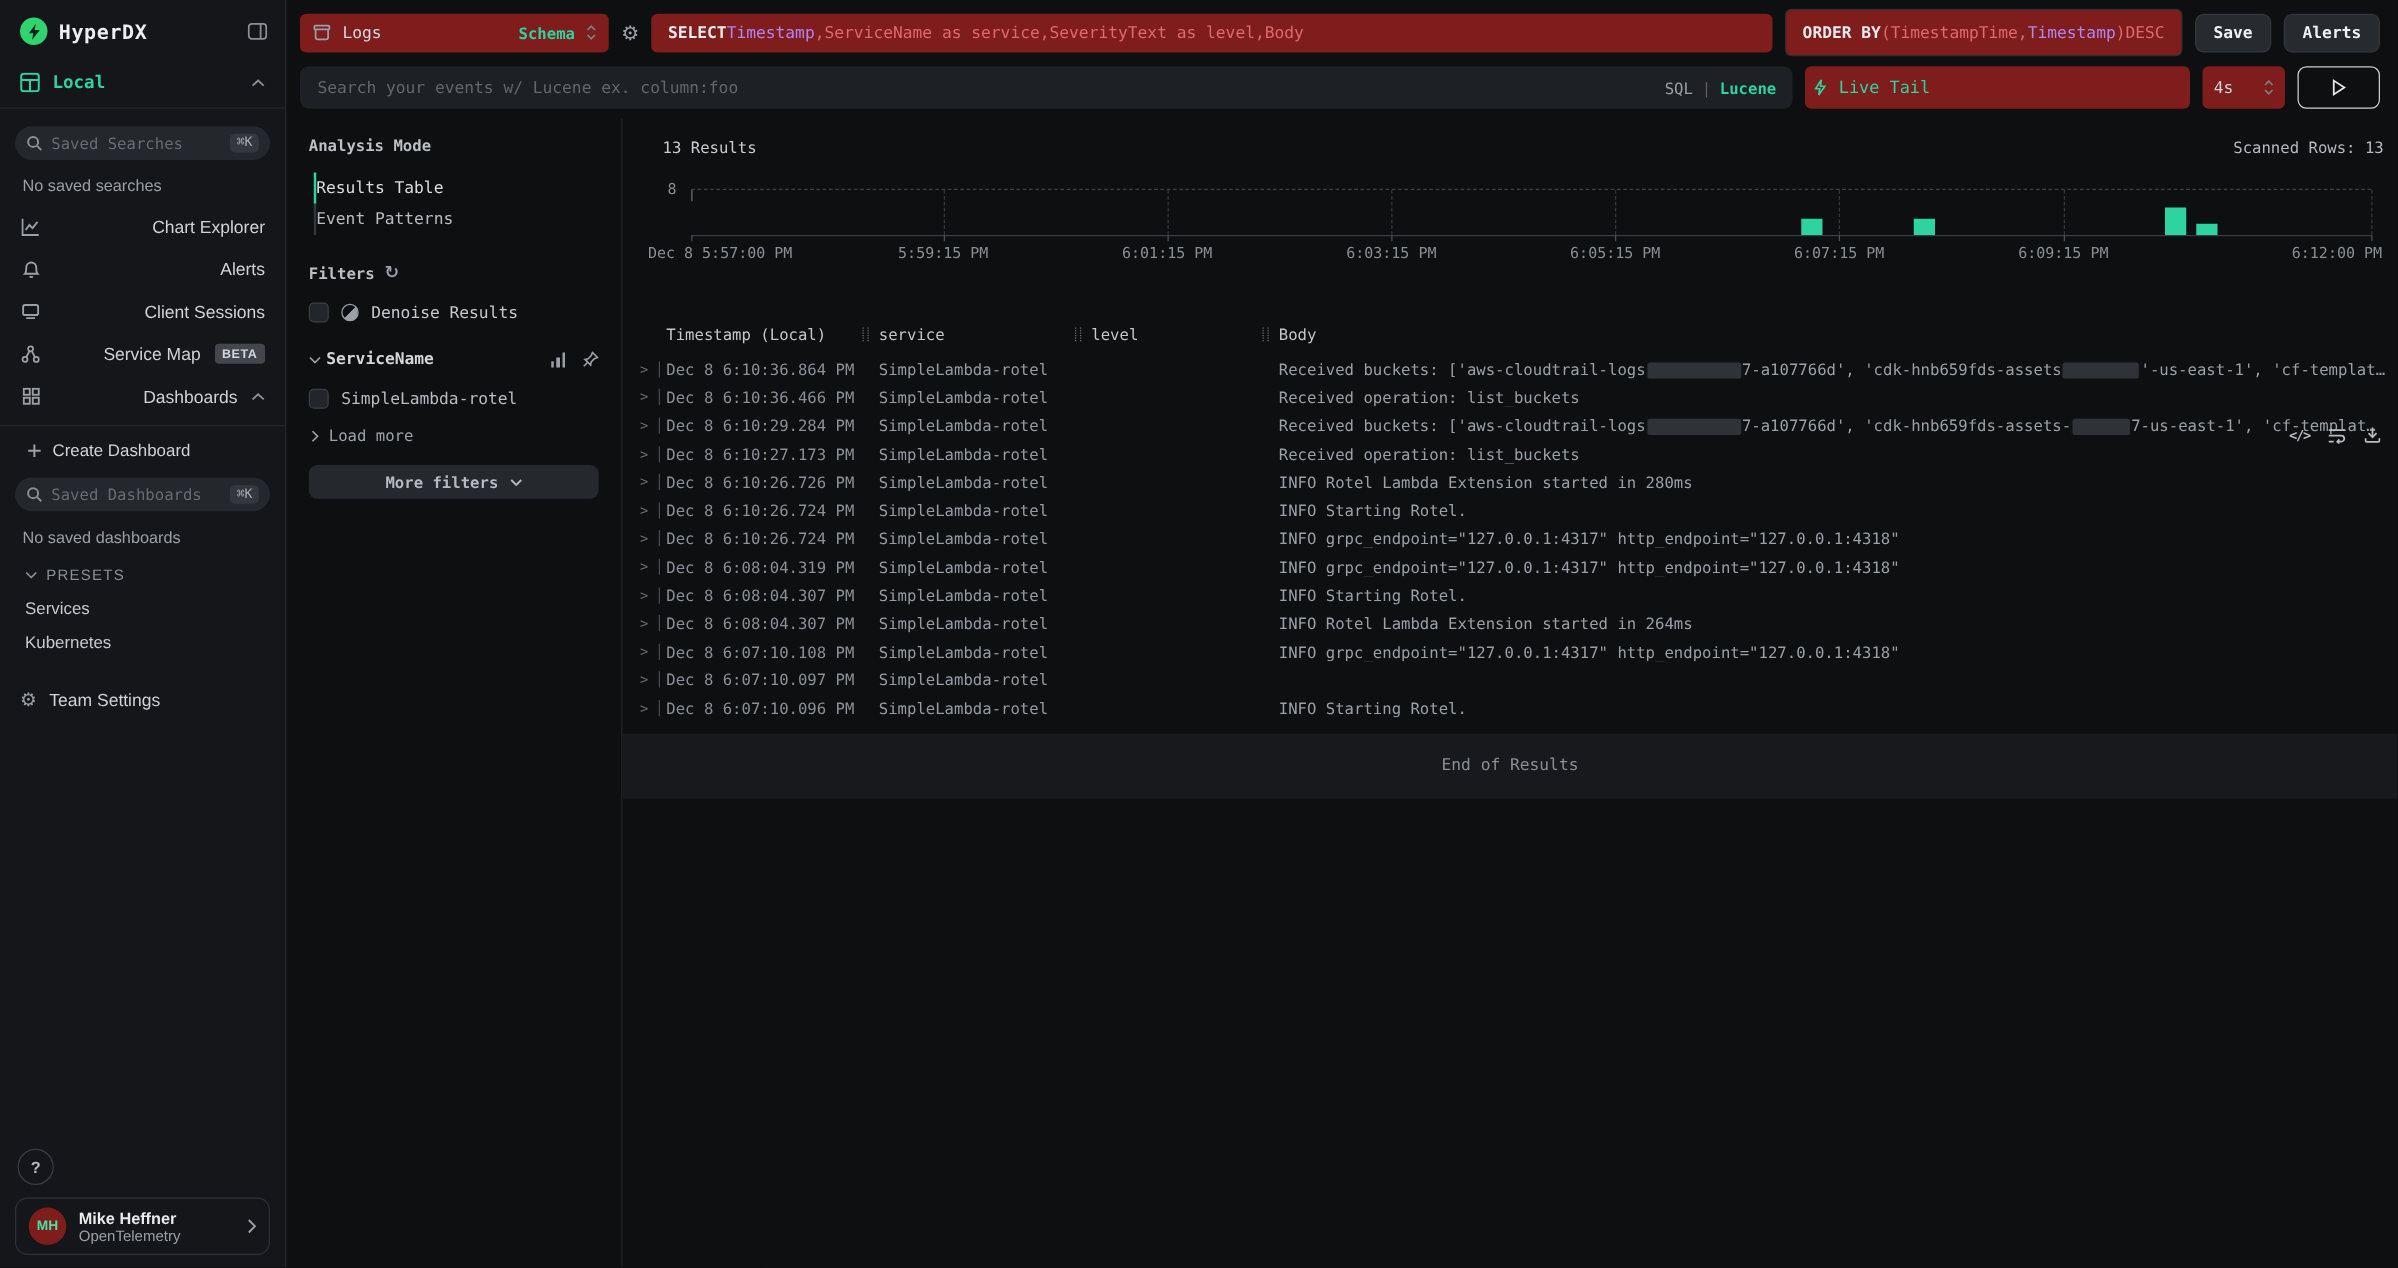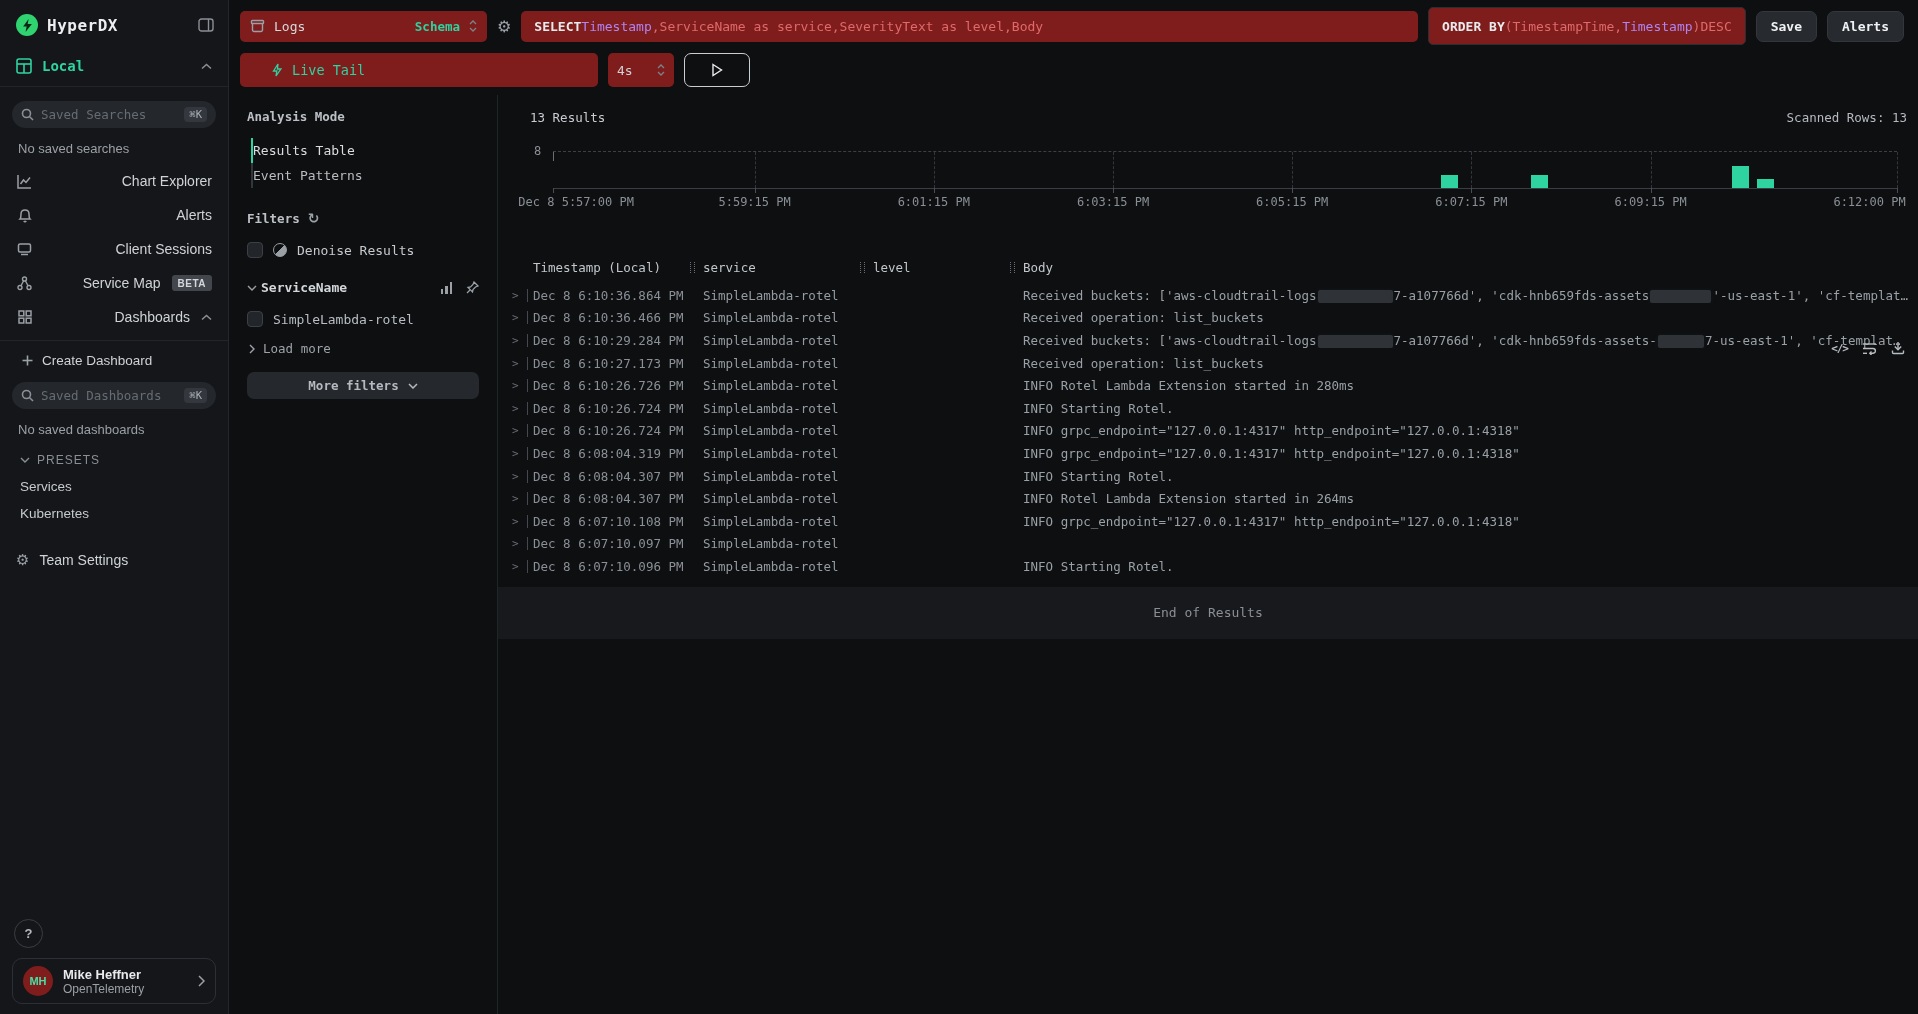--- a/index.html
+++ b/index.html
@@ -90,21 +90,21 @@
 
   .search-box { flex:1; height:34px; background:#1d2024; border-radius:7px; position:relative;
     display:flex; align-items:center; }
   .search-box input { width:100%; background:transparent; border:none; outline:none;
     color:#c3c7cb; font-family:"DejaVu Sans Mono",monospace; font-size:13px; padding:0 150px 0 14px; }
   .search-box input::placeholder { color:#62676e; }
   .lang-chip { position:absolute; right:13px; top:0; height:100%; display:flex; align-items:center;
     gap:7px; font-size:12.5px; }
   .lang-sql { color:#9ba0a6; } .lang-div { color:#5a5f66; }
   .lang-lucene { color:#2ed3a0; font-weight:bold; cursor:pointer; }
-  .live-tail { width:358px; height:34px; padding:0 32px; gap:10px; color:#2ed3a0; font-size:13.5px; cursor:pointer; }
+  .live-tail { width:308px; height:34px; padding:0 7px; gap:10px; color:#2ed3a0; font-size:13.5px; cursor:pointer; }
   .interval-box { width:66px; height:34px; padding:0 9px; justify-content:space-between; cursor:pointer; }
   .interval-val { font-size:13px; color:#d0d3d6; }
   .play-btn { width:66px; height:34px; border:1px solid #caced3; border-radius:7px;
     display:flex; align-items:center; justify-content:center; cursor:pointer; color:#e8eaec; }
 
   
   .fp-heading { font-size:12.5px; font-weight:bold; color:#bcc0c5; display:flex; align-items:center; gap:8px; }
   .mode-group { margin:14px 0 0 4px; }
   .mode-item { border-left:2px solid #33363b; padding:5px 0 5px 0; font-size:13px;
     color:#b9bcc0; cursor:pointer; }
@@ -373,20 +373,28 @@
             <span class="seg-salmon">(</span>
             <span class="seg-salmon">TimestampTime, </span>
             <span class="seg-purple">Timestamp</span>
             <span class="seg-salmon">) </span>
             <span class="seg-salmon">DESC</span>
           </div>
         <button class="btn">Save</button>
         <button class="btn">Alerts</button>
       </div>
       <div class="tb-row">
+        <div class="search-box">
+          <input placeholder="Search your events w/ Lucene ex. column:foo" style="">
+          <span class="lang-chip">
+            <span class="lang-sql">SQL</span>
+            <span class="lang-div">|</span>
+            <span class="lang-lucene">Lucene</span>
+          </span>
+        </div>
         <div class="box live-tail">
           <span>
             <svg width="10" height="14" viewBox="0 0 10 14" fill="none" stroke="#2ed3a0" stroke-width="1.3">
                 <path d="M6 1 L1.5 8 H4.8 L4 13 L8.8 6 H5.4 Z"></path>
               </svg>
           </span>
           <span>Live Tail</span>
         </div>
         <div class="box interval-box">
           <span class="interval-val">4s</span>

